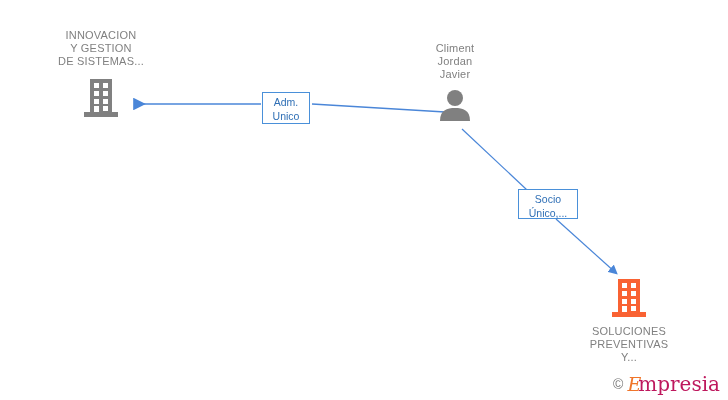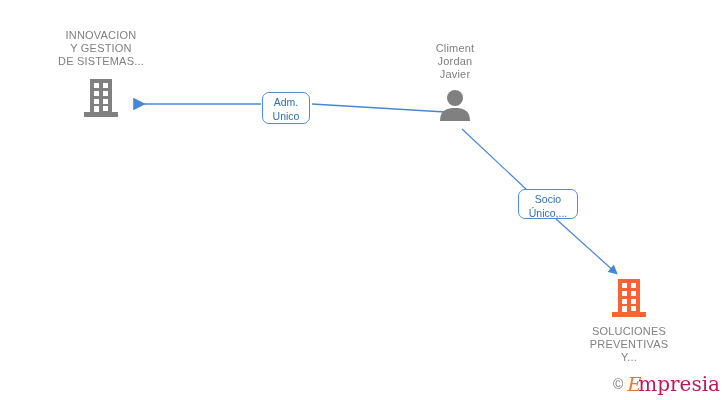--- a/index.html
+++ b/index.html
@@ -49,21 +49,21 @@
 
   
   .person {
     width: 140px;
   }
 
   
   .rel-box {
     position: absolute;
     border: 1px solid #4a90d9;
-    border-radius: 7px;
+    border-radius: 0;
     background: #ffffff;
     color: #2f6fb5;
     font-size: 10.5px;
     line-height: 14px;
     text-align: center;
     padding: 2px 6px;
     box-sizing: border-box;
     white-space: pre-line;
   }
 

